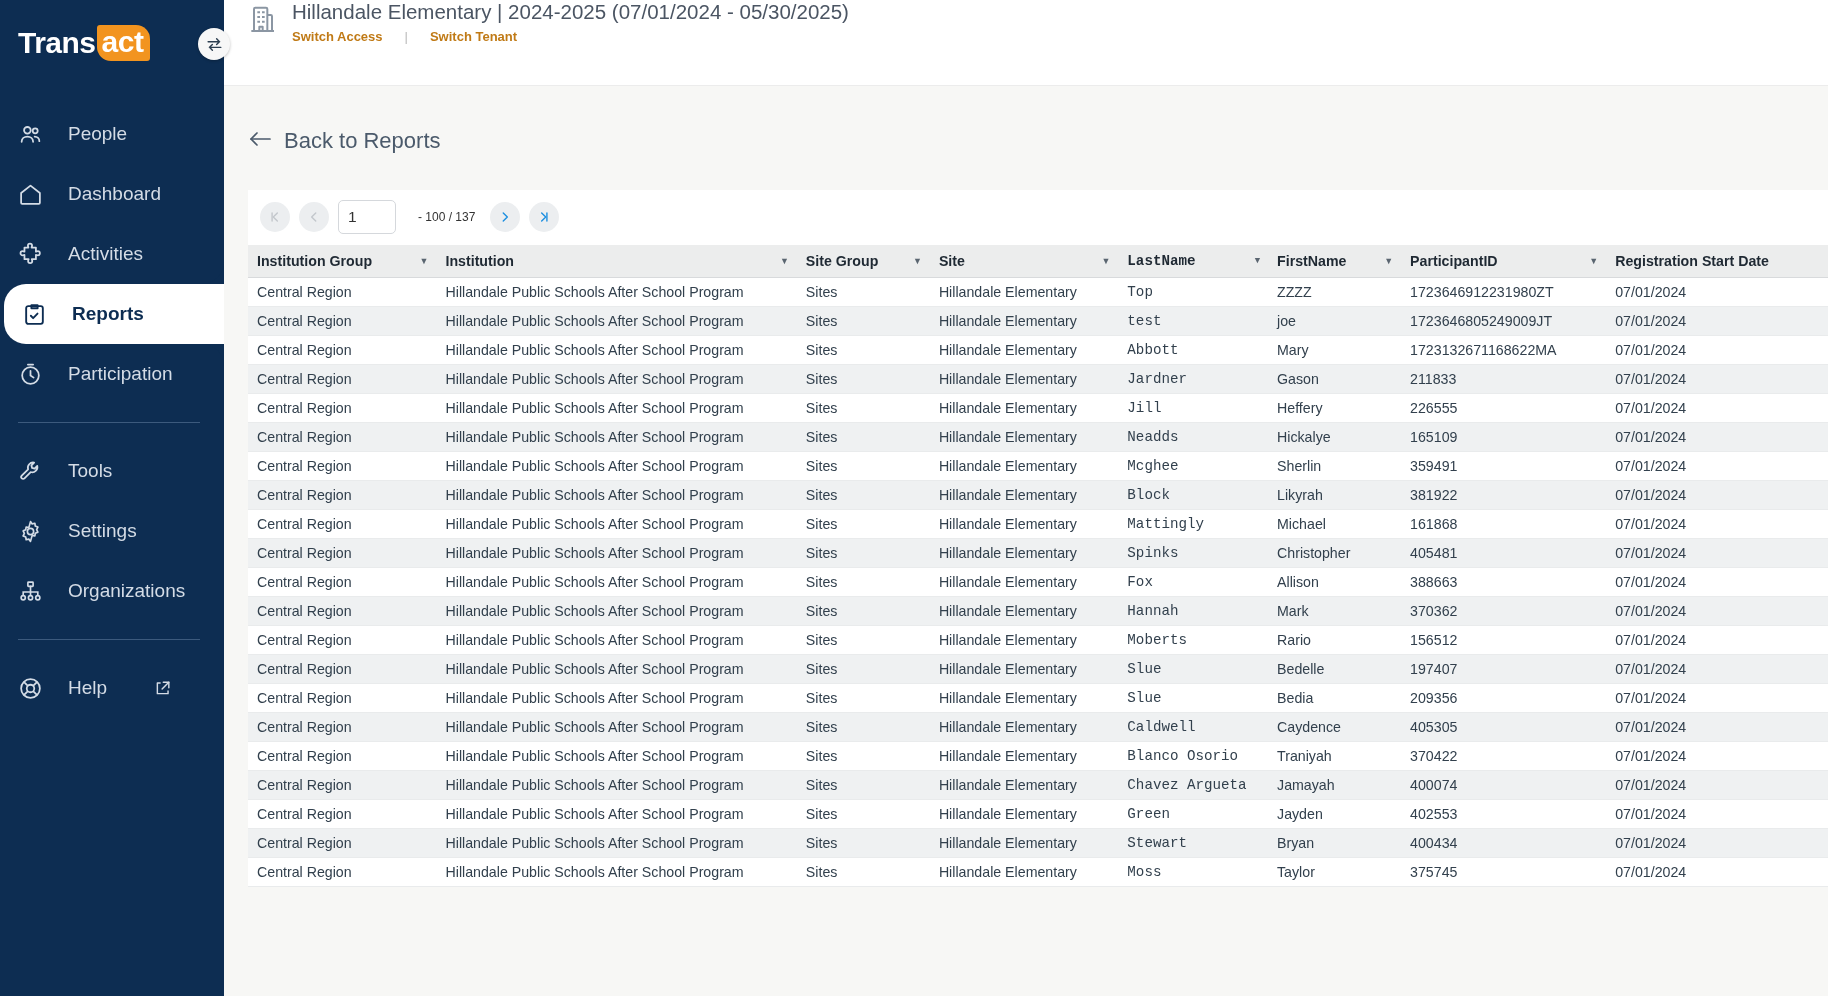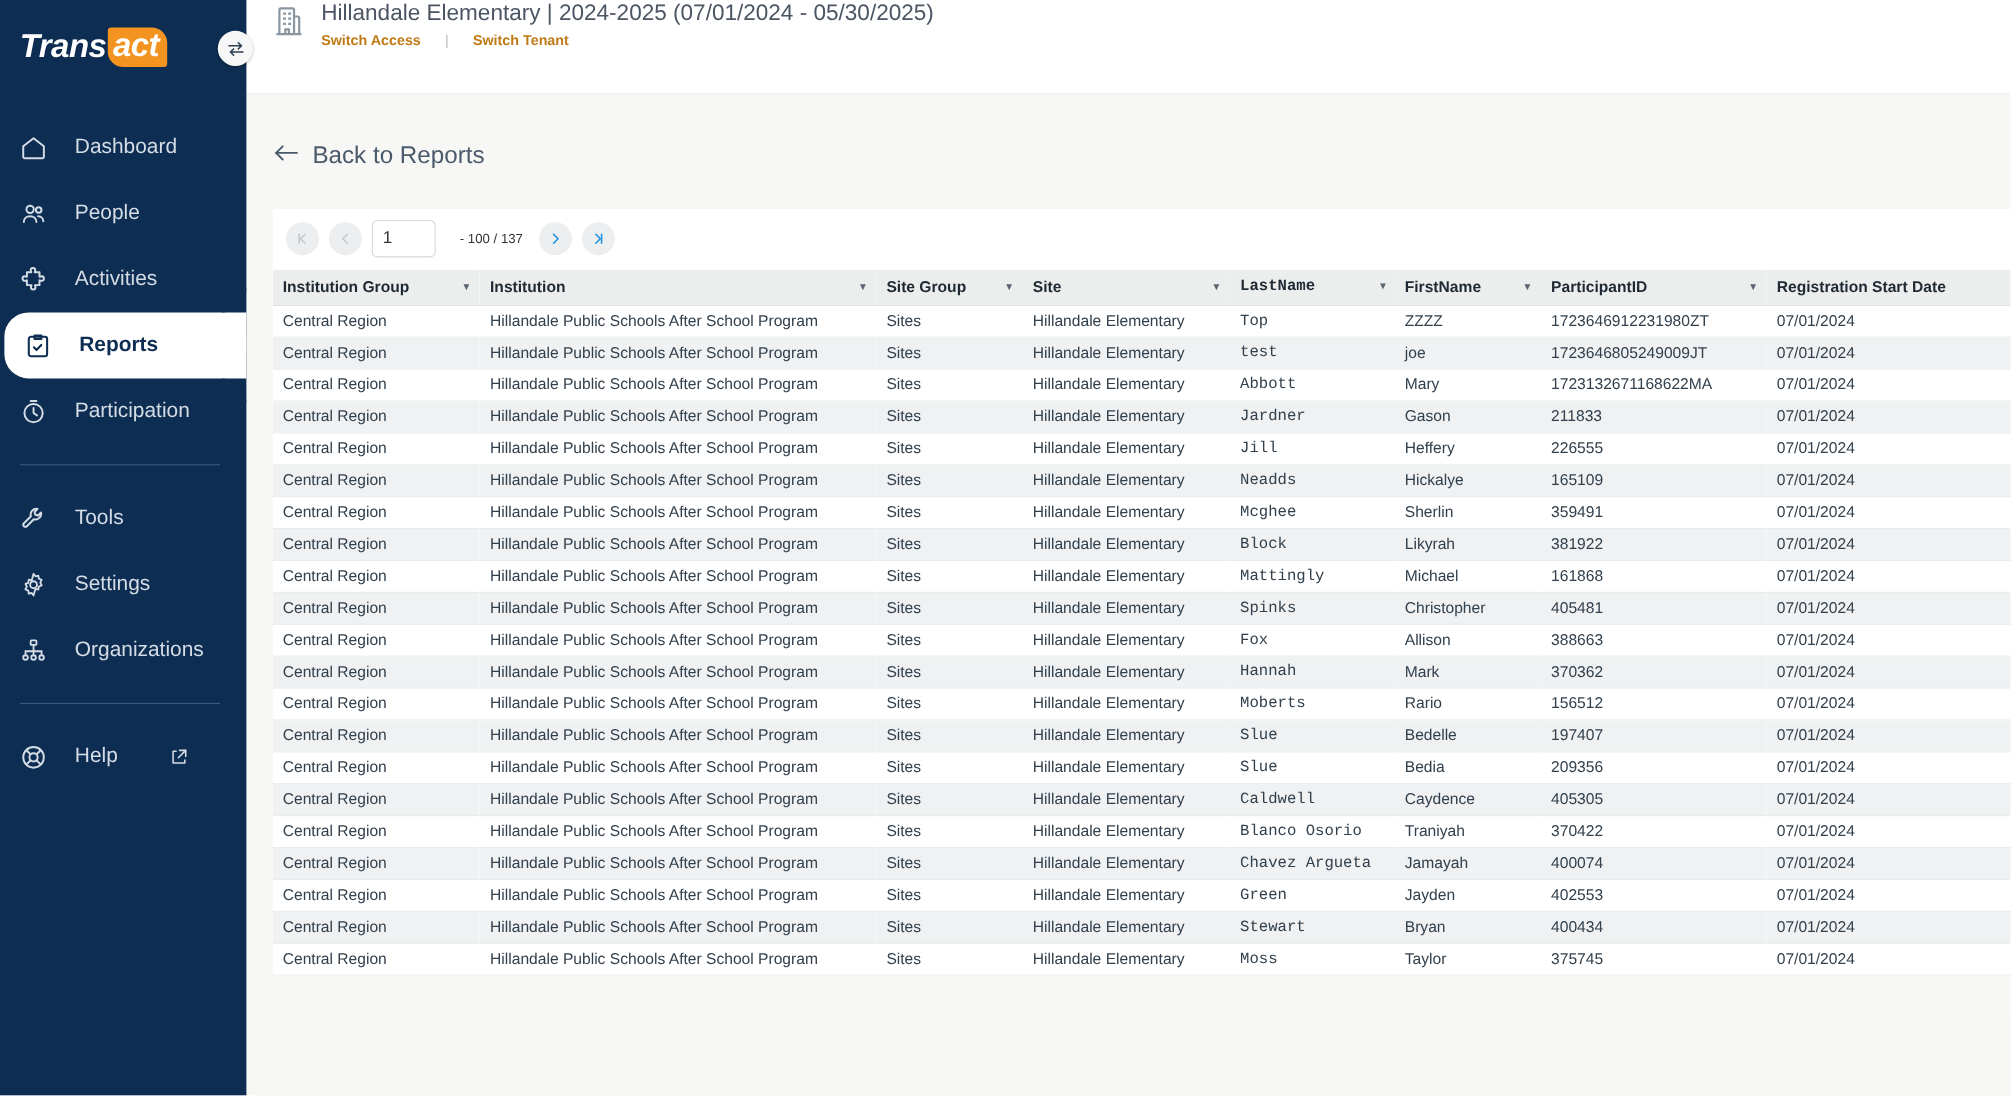--- a/index.html
+++ b/index.html
@@ -23,21 +23,20 @@
     height: 996px;
     background: #0d2d52;
     flex: 0 0 224px;
     z-index: 5;
   }
   .logo-row {
     height: 86px;
     display: flex;
     align-items: center;
     padding-left: 18px;
-    font-style: italic;
   }
   .logo {
     font-size: 30px;
     font-weight: bold;
     letter-spacing: -0.5px;
     color: #ffffff;
     display: flex;
     align-items: center;
     white-space: nowrap;
   }
@@ -250,36 +249,36 @@
         <path d="M3 8h16M15 4l4 4-4 4"></path>
           <path d="M21 16H5M9 12l-4 4 4 4"></path>
       </svg>
     </div>
 
     <nav class="nav">
 
       <div class="nav-item">
         <span class="ico">
           <svg width="25" height="25" viewBox="0 0 24 24" fill="none" stroke="#d4dce6" stroke-width="1.7" stroke-linecap="round" stroke-linejoin="round">
-              <path d="M3 10.5 12 3.5l9 7V20a1 1 0 0 1-1 1H4a1 1 0 0 1-1-1z"></path>
-            </svg>
-        </span>
-        <span>Dashboard</span>
-      </div>
-
-      <div class="nav-item">
-        <span class="ico">
-          <svg width="25" height="25" viewBox="0 0 24 24" fill="none" stroke="#d4dce6" stroke-width="1.7" stroke-linecap="round" stroke-linejoin="round">
               <circle cx="9" cy="8" r="3.2"></circle>
               <circle cx="16.5" cy="8.5" r="2.4"></circle>
               <path d="M3.5 19c0-3 2.5-5 5.5-5s5.5 2 5.5 5"></path>
               <path d="M16 14c2.6 0 4.5 1.9 4.5 4.4"></path>
             </svg>
         </span>
         <span>People</span>
+      </div>
+
+      <div class="nav-item">
+        <span class="ico">
+          <svg width="25" height="25" viewBox="0 0 24 24" fill="none" stroke="#d4dce6" stroke-width="1.7" stroke-linecap="round" stroke-linejoin="round">
+              <path d="M3 10.5 12 3.5l9 7V20a1 1 0 0 1-1 1H4a1 1 0 0 1-1-1z"></path>
+            </svg>
+        </span>
+        <span>Dashboard</span>
       </div>
 
       <div class="nav-item">
         <span class="ico">
           <svg width="25" height="25" viewBox="0 0 24 24" fill="none" stroke="#d4dce6" stroke-width="1.7" stroke-linejoin="round">
               <path d="M9.5 3.5a2 2 0 0 1 4 0c0 .8-.5 1.2-.5 1.8h4.2v4c.6 0 1-.5 1.8-.5a2 2 0 0 1 0 4c-.8 0-1.2-.5-1.8-.5v4.2h-4c0 .6.5 1 .5 1.8a2 2 0 0 1-4 0c0-.8.5-1.2.5-1.8H6.2v-4.2c-.6 0-1 .5-1.8.5a2 2 0 0 1 0-4c.8 0 1.2.5 1.8.5V5.3h3.8c0-.6-.5-1-.5-1.8z"></path>
             </svg>
         </span>
         <span>Activities</span>
       </div>

